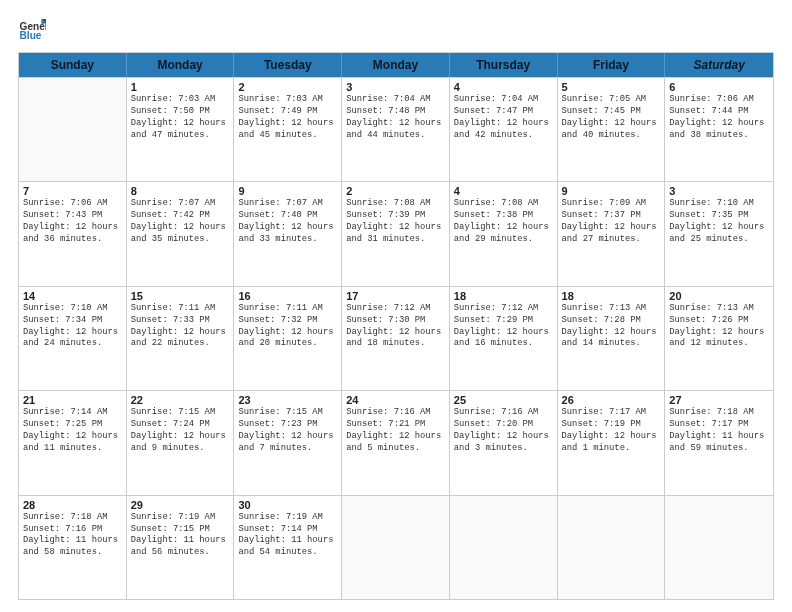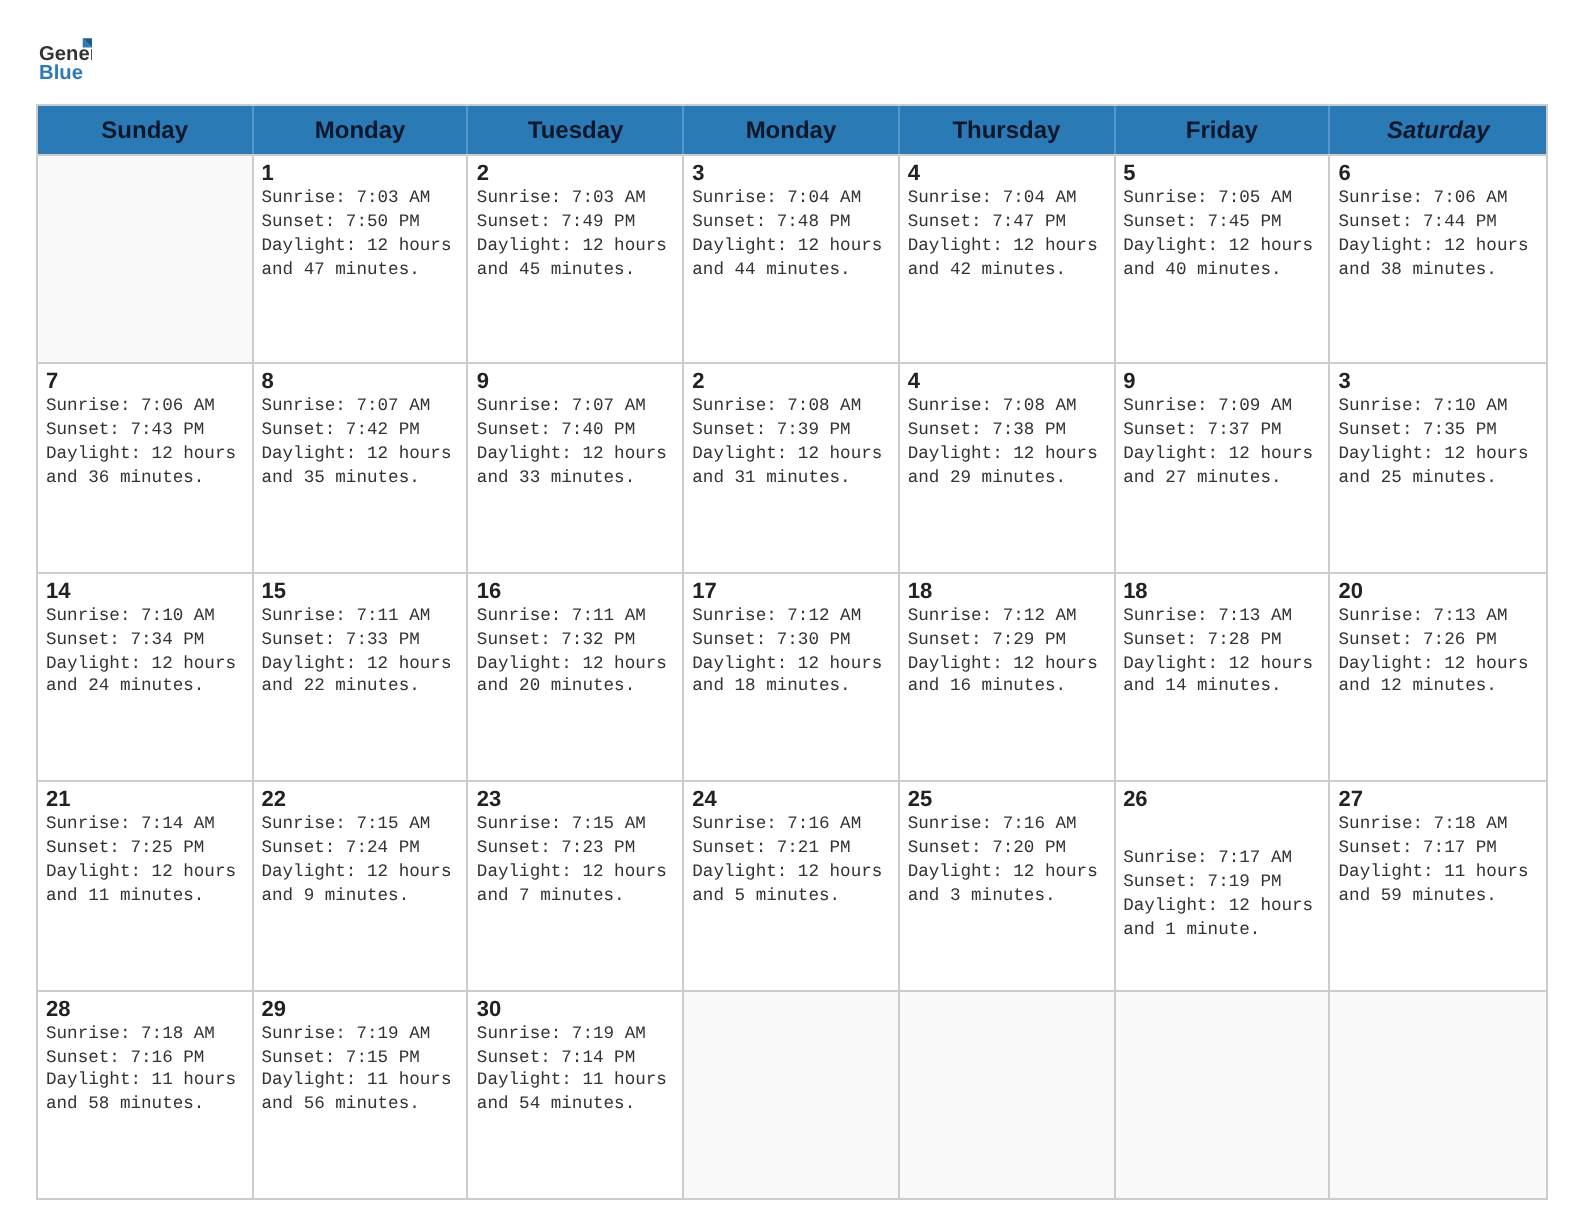--- a/index.html
+++ b/index.html
@@ -321,21 +321,21 @@
           </div>
           <div class="cal-cell">
             <div class="day-num">25</div>
             <div class="day-info" style="white-space: pre-line;">Sunrise: 7:16 AM
 Sunset: 7:20 PM
 Daylight: 12 hours
 and 3 minutes.</div>
           </div>
           <div class="cal-cell">
             <div class="day-num">26</div>
-            <div class="day-info" style="white-space: pre-line; margin-top: 17px;">Sunrise: 7:17 AM
+            <div class="day-info" style="white-space: pre-line;">Sunrise: 7:17 AM
 Sunset: 7:19 PM
 Daylight: 12 hours
 and 1 minute.</div>
           </div>
           <div class="cal-cell">
             <div class="day-num">27</div>
             <div class="day-info" style="white-space: pre-line;">Sunrise: 7:18 AM
 Sunset: 7:17 PM
 Daylight: 11 hours
 and 59 minutes.</div>

